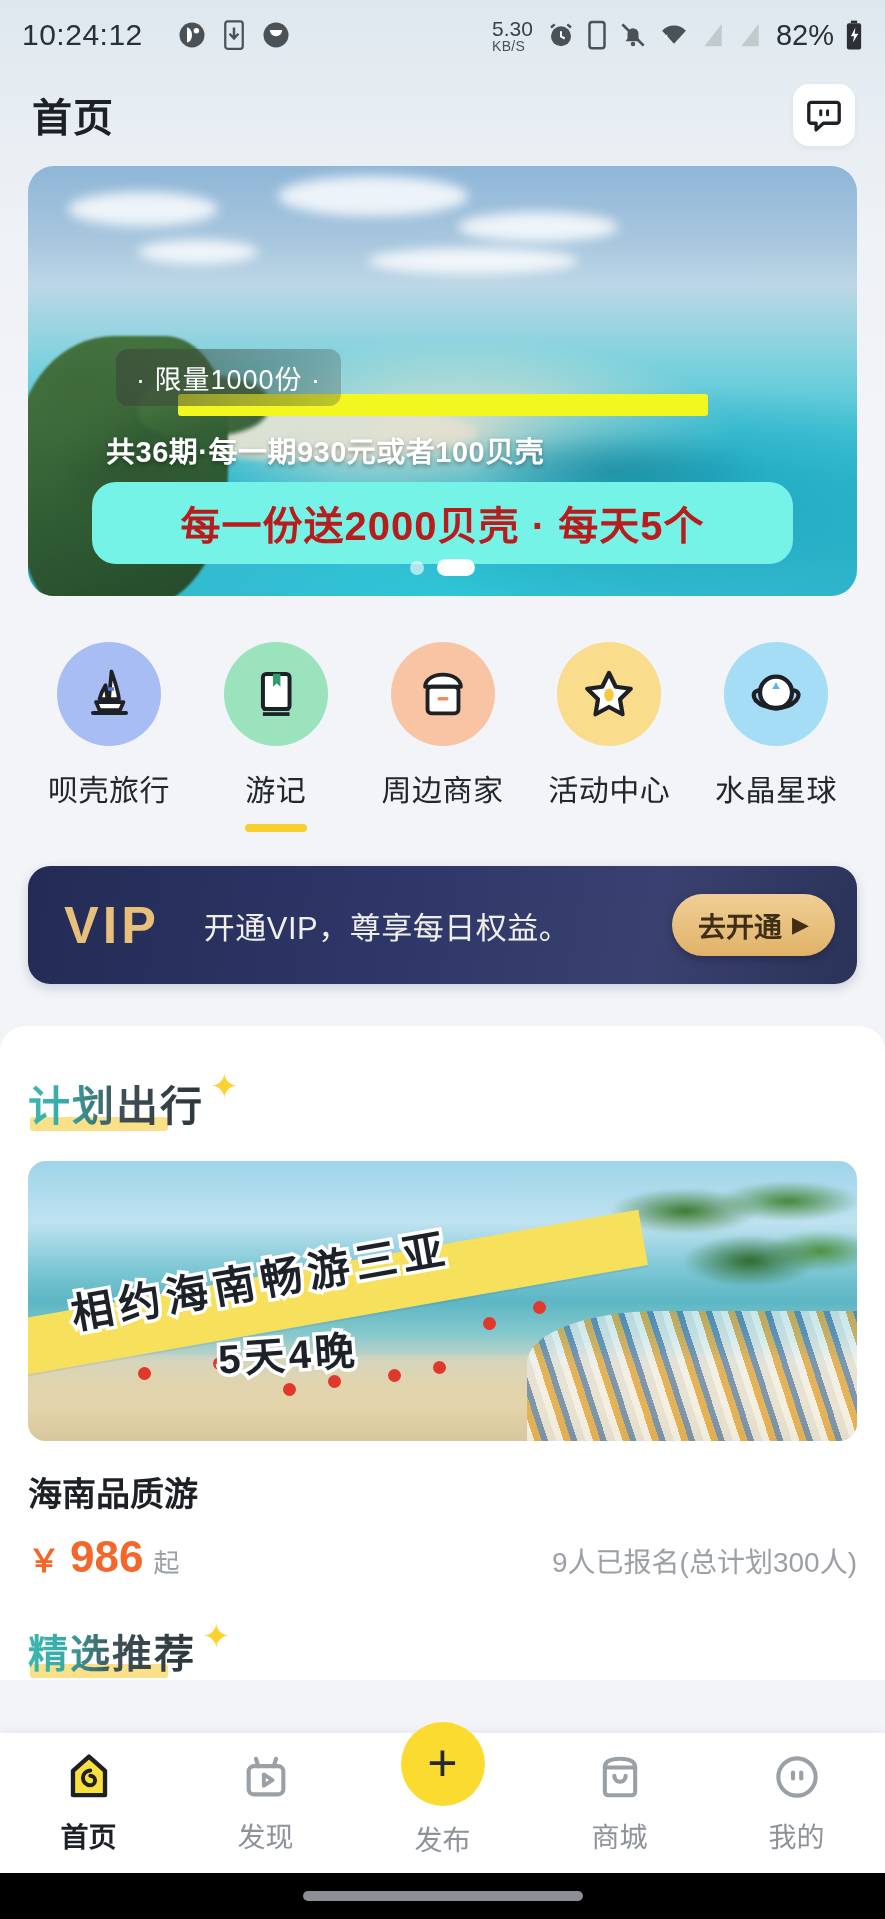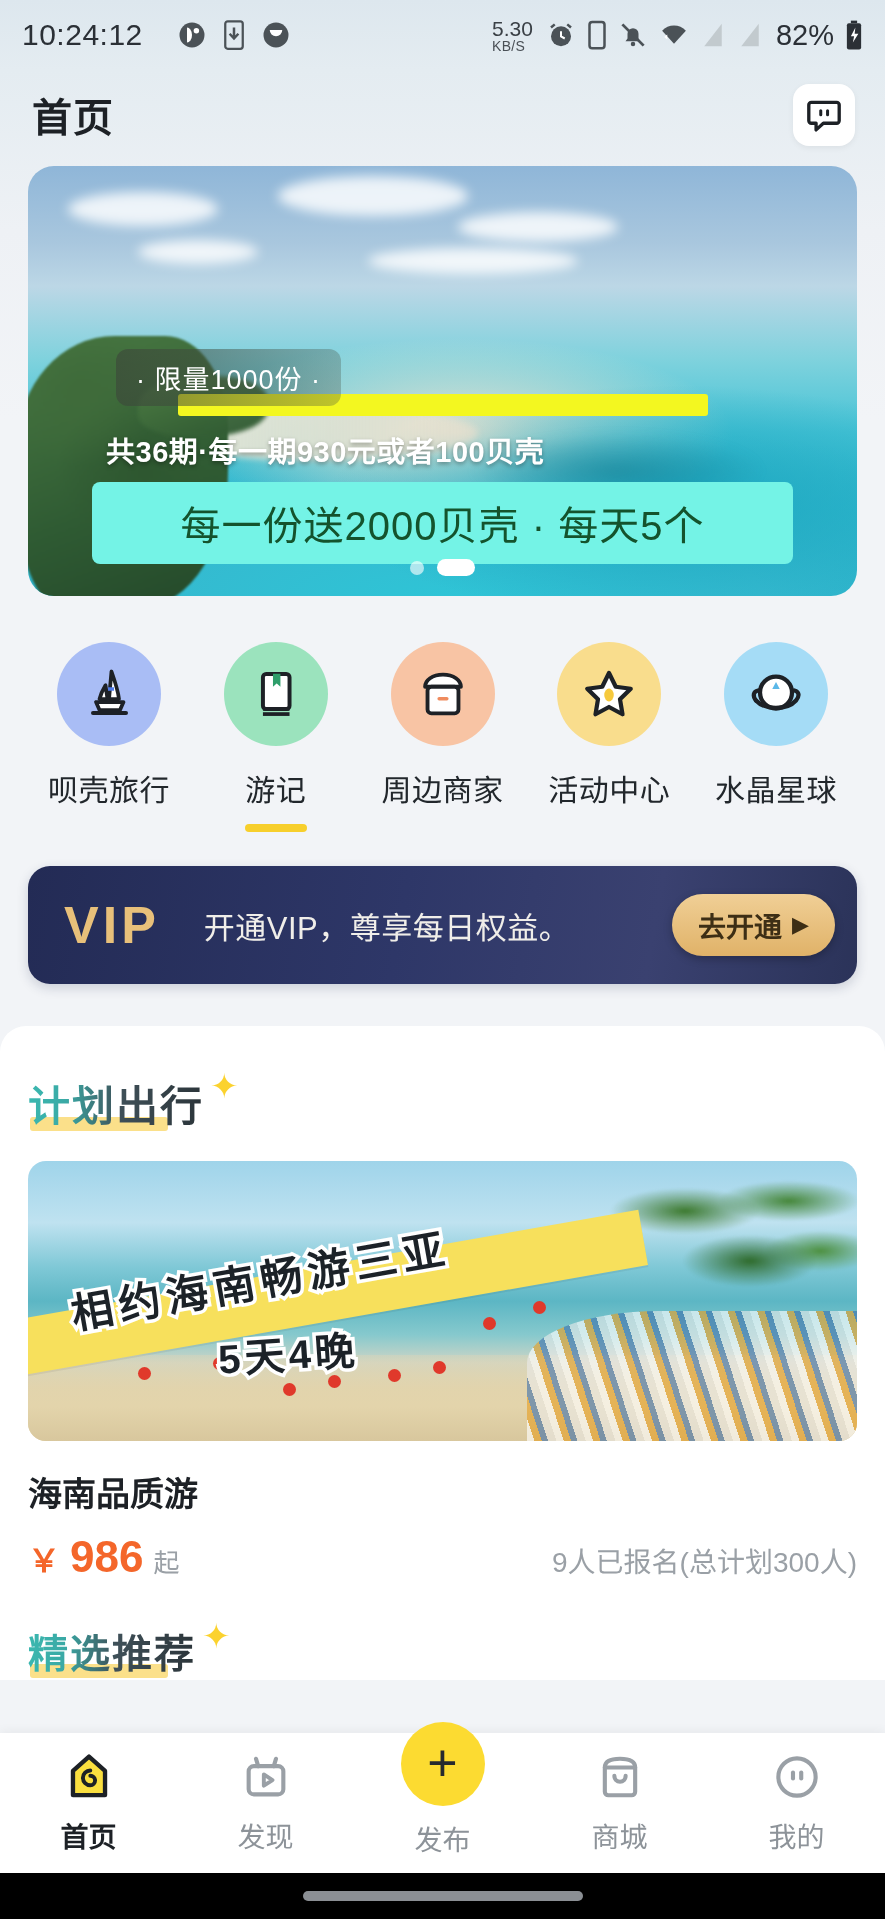--- a/index.html
+++ b/index.html
@@ -105,23 +105,23 @@
     background:linear-gradient(90deg,rgba(60,70,58,.62),rgba(70,80,66,.30));
     color:#fff; font-size:27px; letter-spacing:1px;
   }
   .hero-sub {
     position:absolute; top:262px; left:78px;
     color:#fff; font-size:29px; font-weight:700; letter-spacing:0.5px;
     text-shadow:0 2px 4px rgba(0,0,0,.35);
   }
   .hero-pill {
     position:absolute; left:64px; right:64px; top:316px; height:82px;
-    background:#74f3e6; border-radius:8px;
+    background:#74f3e6; border-radius:24px;
     display:flex; align-items:center; justify-content:center;
-    font-size:40px; font-weight:400; color:#14532d; letter-spacing:1px;
+    font-size:40px; font-weight:700; color:#b91c1c; letter-spacing:1px;
   }
   .hero-dots {
     position:absolute; bottom:20px; left:0; right:0;
     display:flex; justify-content:center; align-items:center; gap:13px;
   }
   .dot { width:14px; height:14px; border-radius:50%; background:rgba(255,255,255,.62); }
   .dot.active { width:38px; height:17px; border-radius:9px; background:#fff; }
 
   
   .cats {

